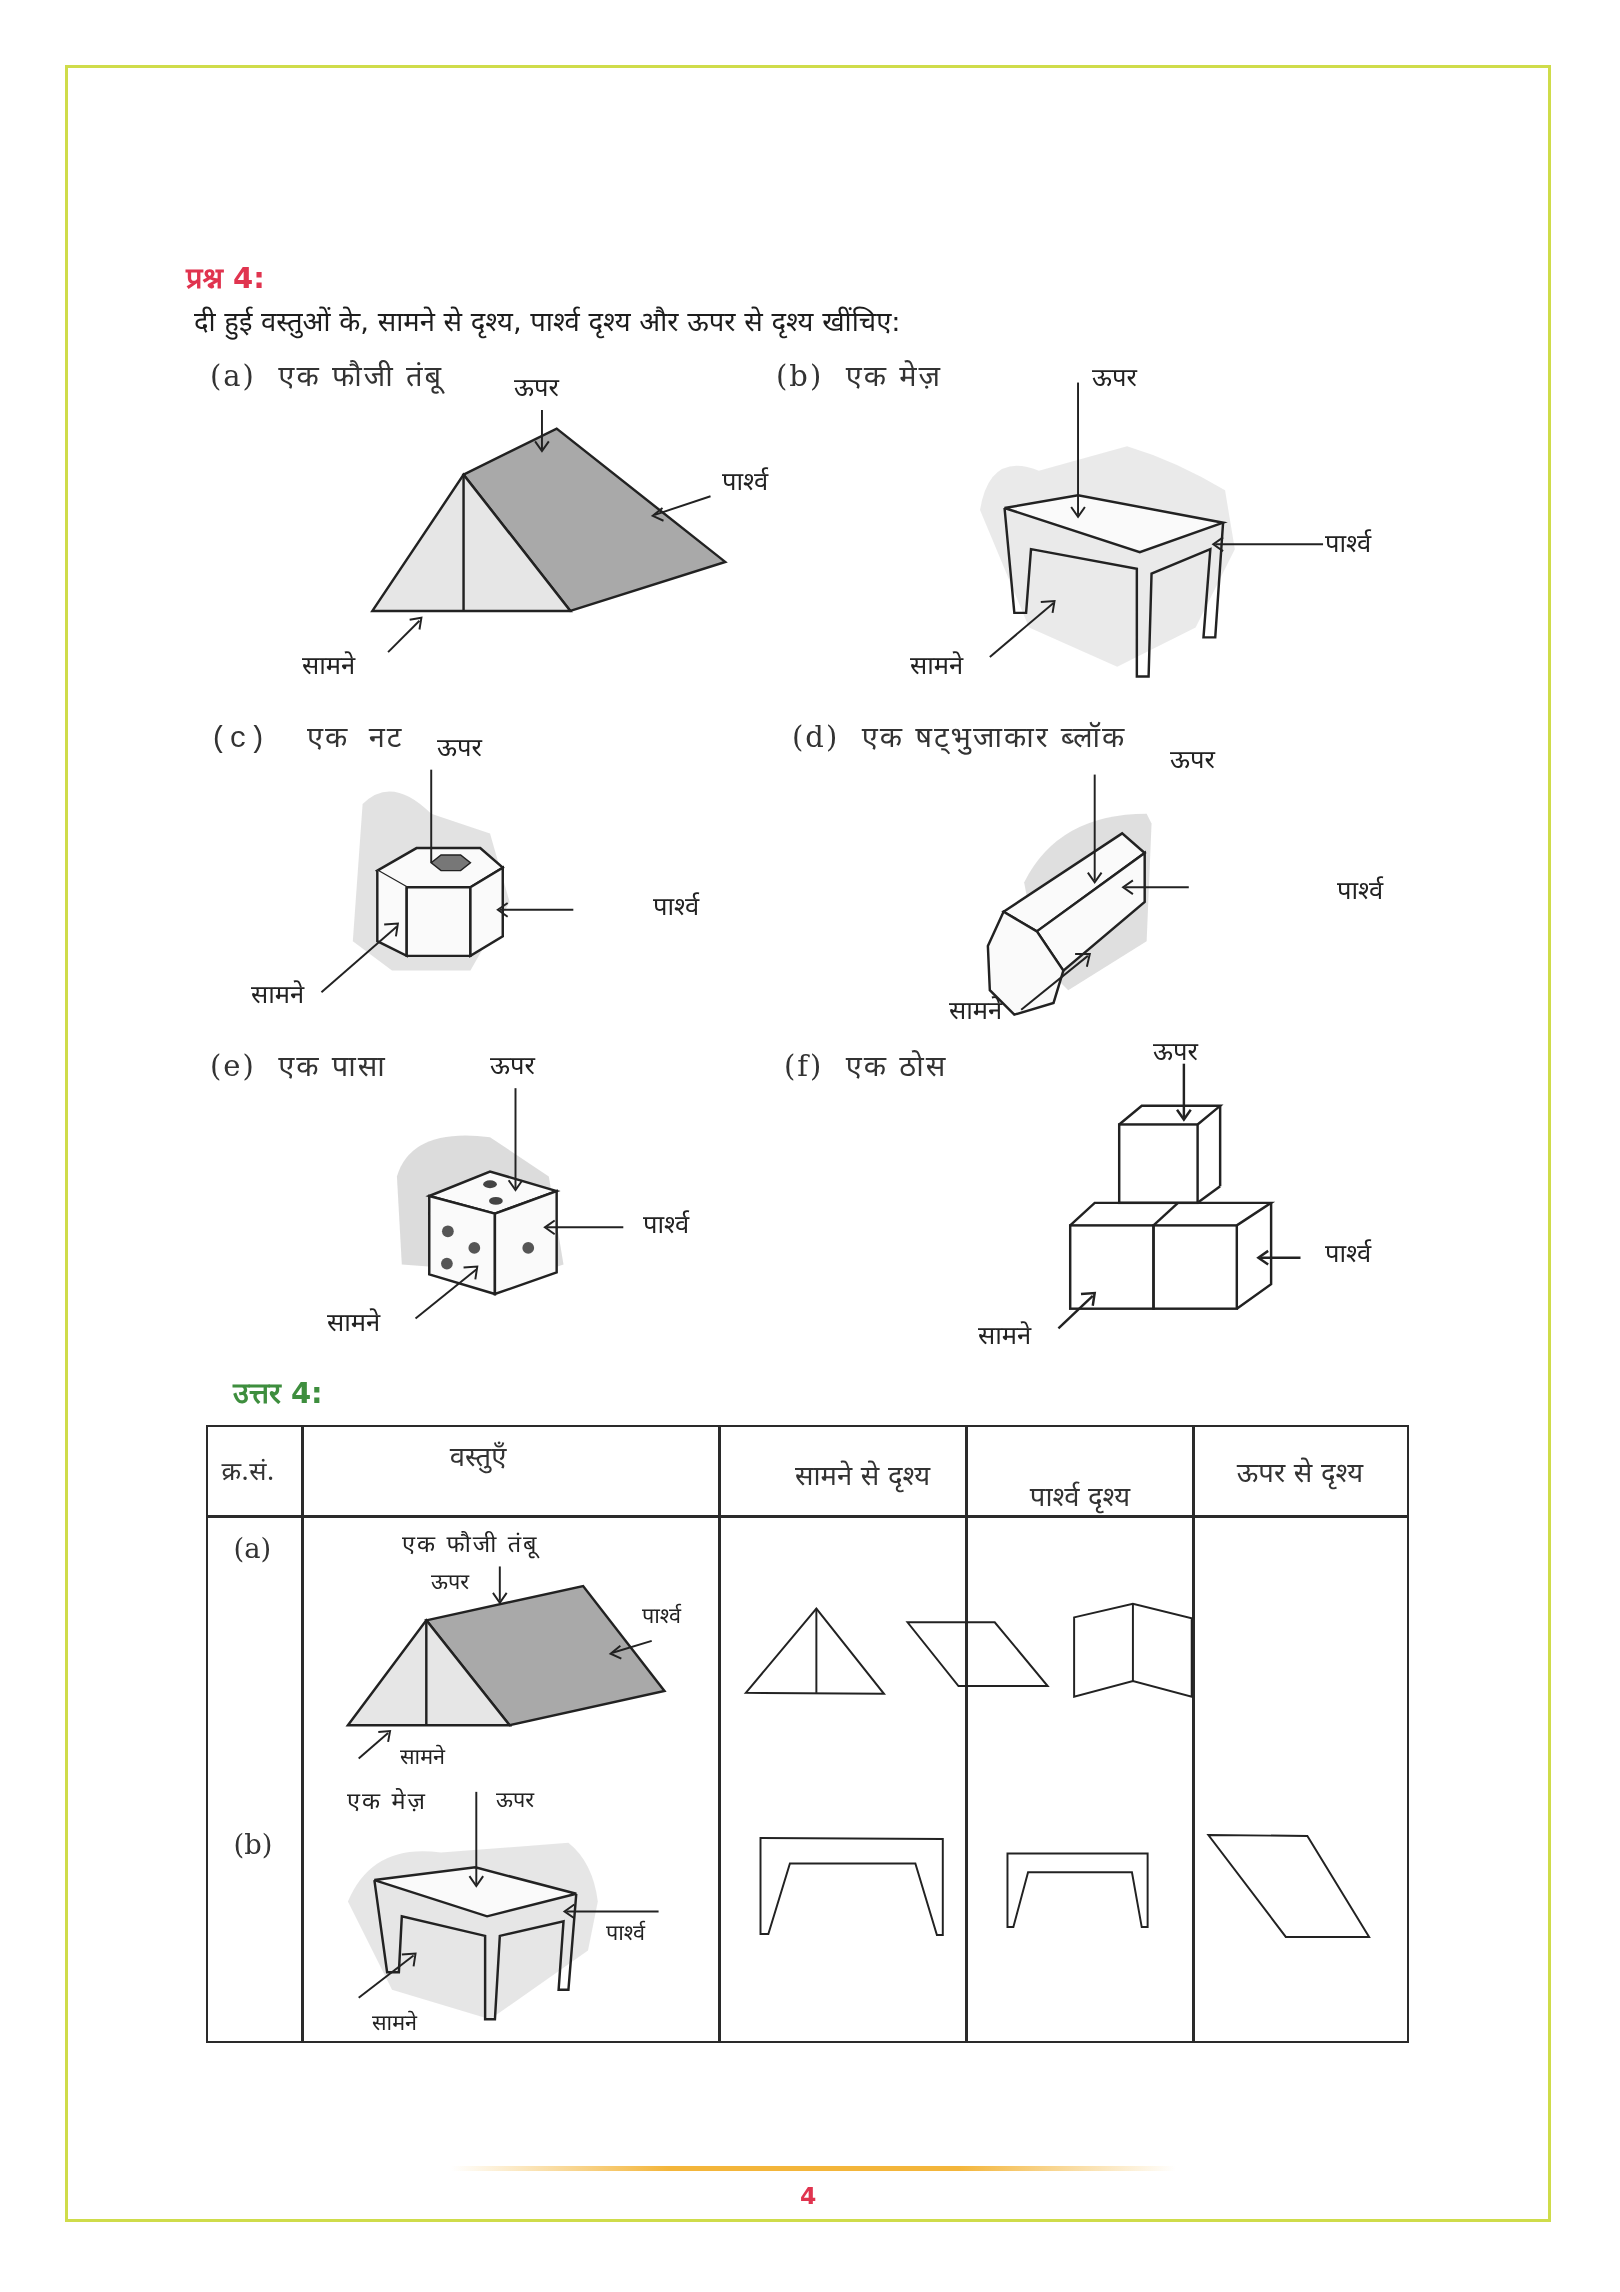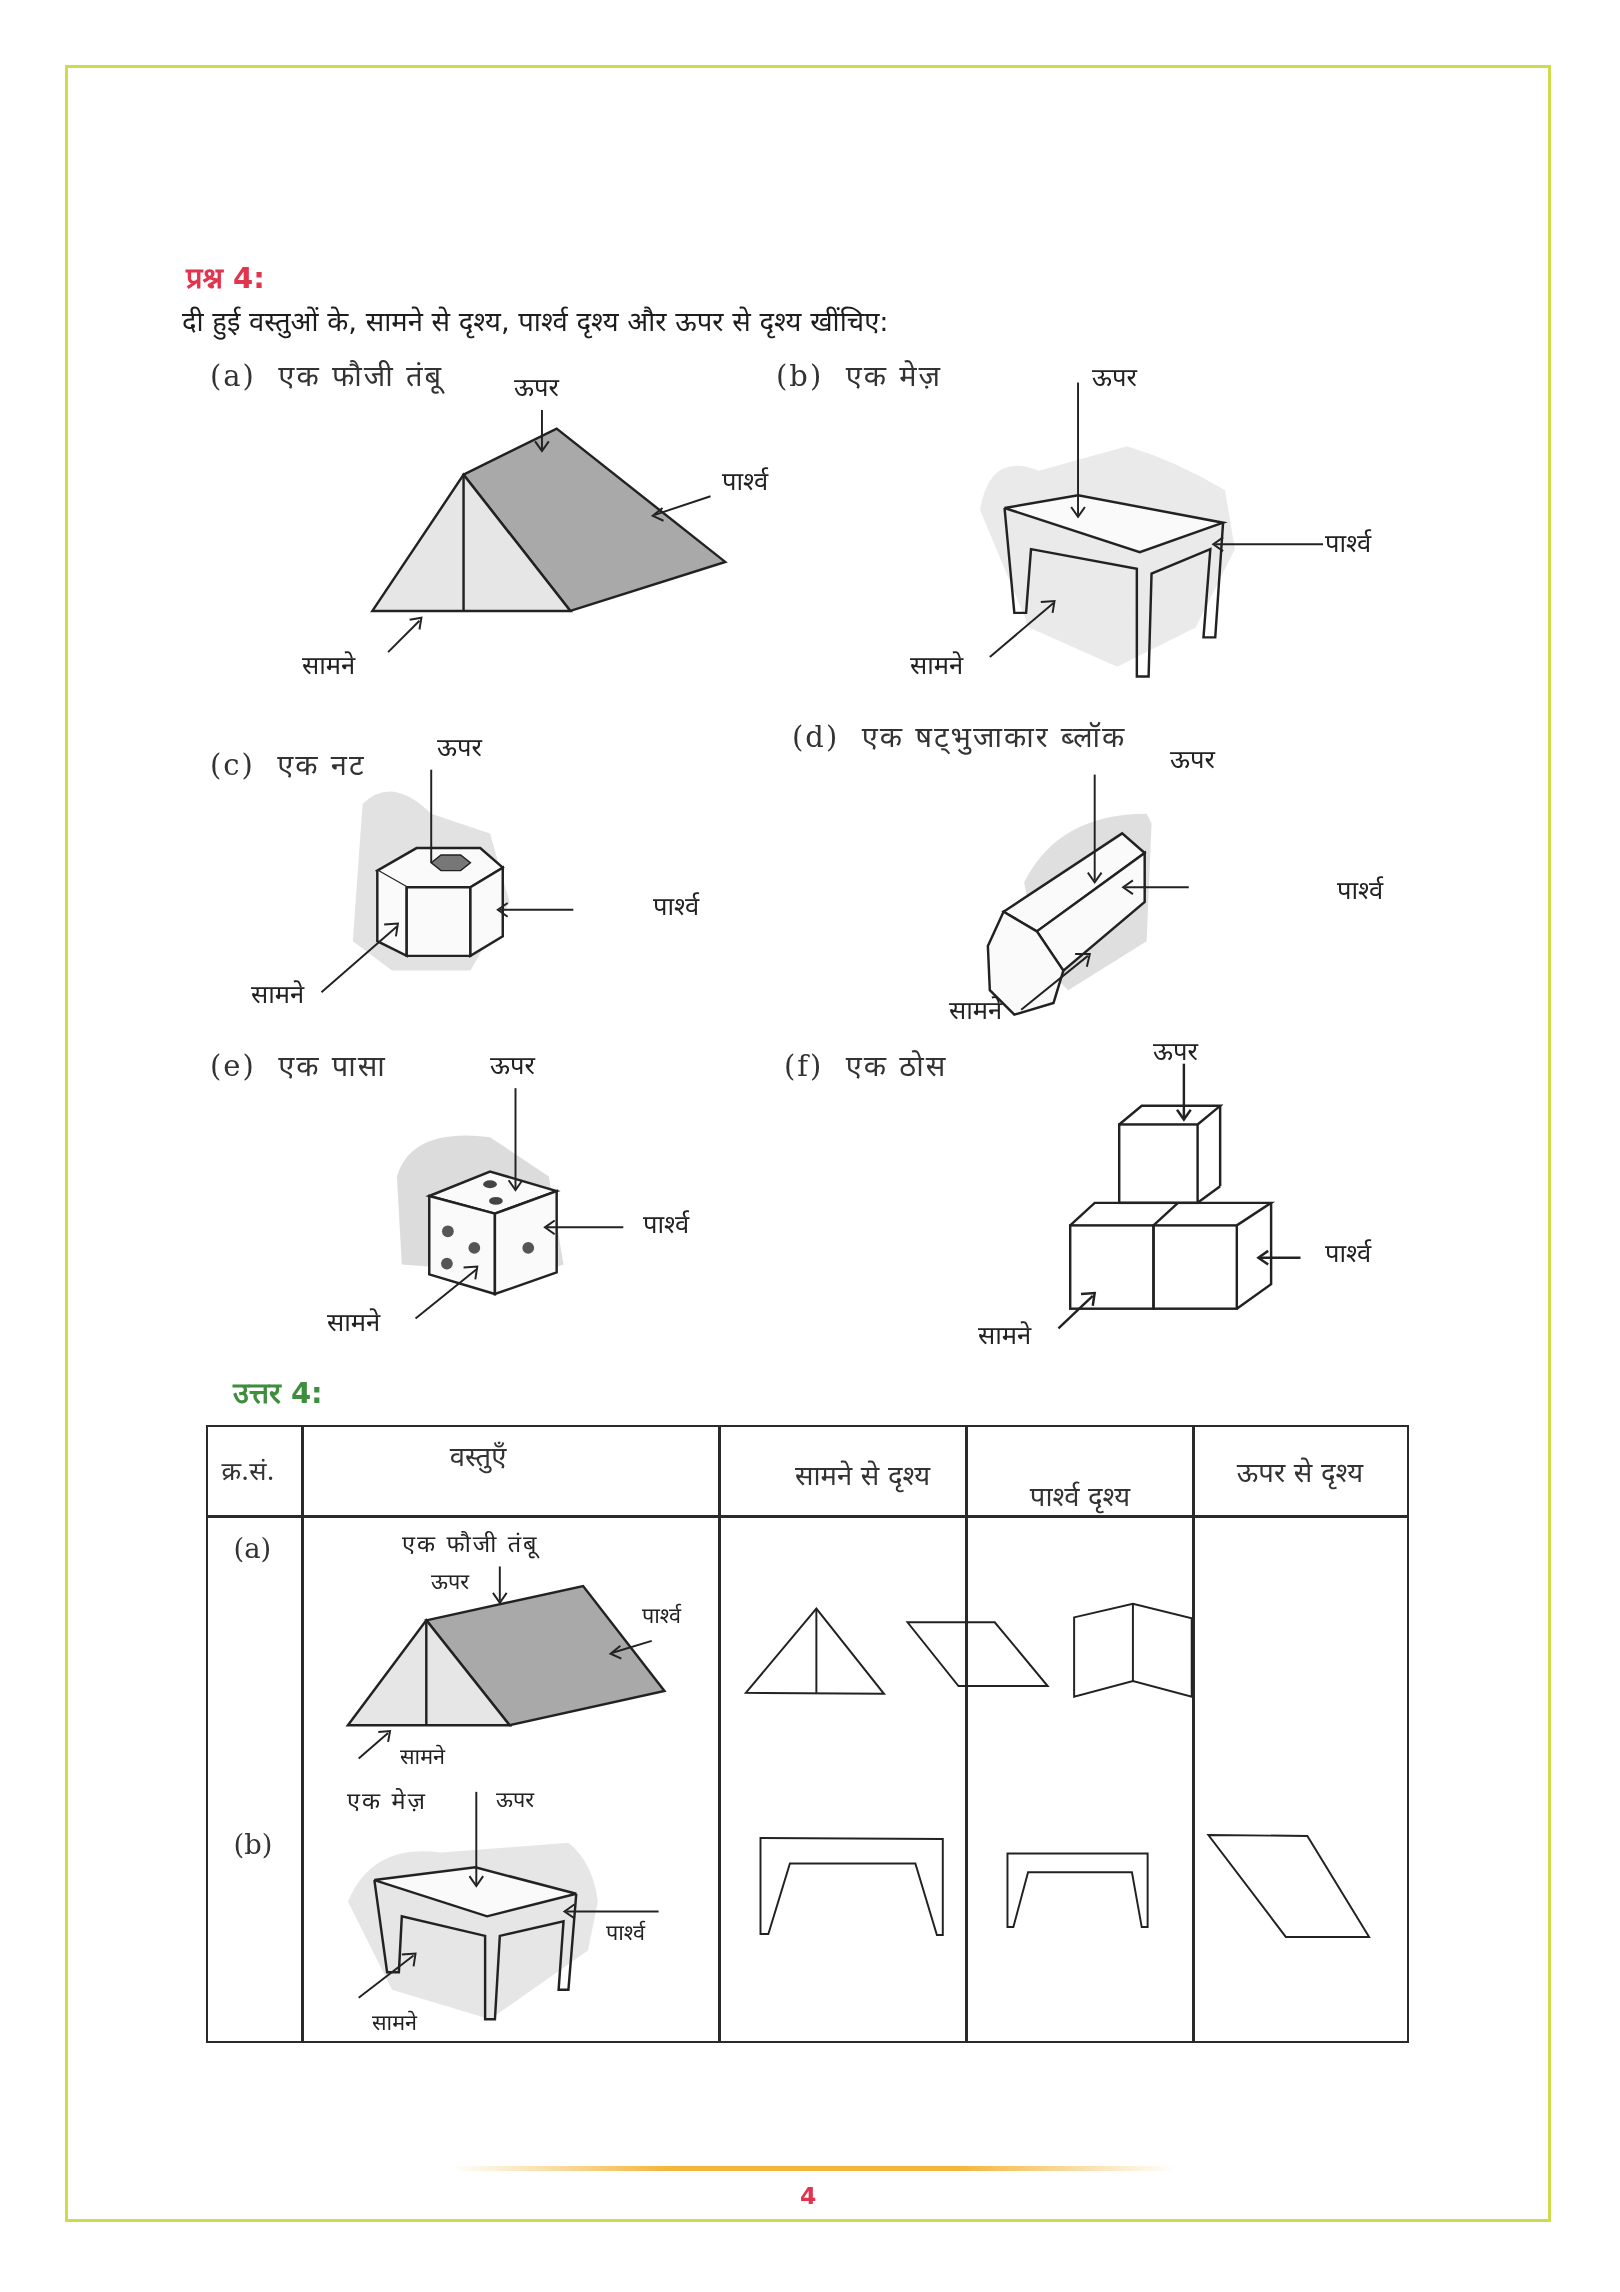--- a/index.html
+++ b/index.html
@@ -2,21 +2,21 @@
 <html><head>
 <meta charset="utf-8">
 <style>
   html, body { margin: 0; padding: 0; background: #ffffff; }
   body { width: 1620px; height: 2293px; position: relative; overflow: hidden;
          font-family: "DejaVu Sans", sans-serif; color: #222; }
   .frame { position: absolute; left: 65px; top: 65px; width: 1486px; height: 2157px;
            border: 3.9px solid #cfdc4a; box-sizing: border-box; }
   .abs { position: absolute; }
   .q-title { left: 186px; top: 257px; font-size: 29px; font-weight: bold; color: #e0344f; }
-  .q-text { left: 182px; top: 302px; font-size: 27.4px; color: #1d1d1d; }
+  .q-text { left: 194px; top: 302px; font-size: 27.4px; color: #1d1d1d; }
   .item-label { font-family: "DejaVu Serif", serif; font-size: 29px; color: #333; letter-spacing: 2px; }
   .lbl { font-size: 25.5px; color: #222; white-space: nowrap; }
   .ans-title { left: 233px; top: 1372px; font-size: 29px; font-weight: bold; color: #3e8e3e; }
   svg { position: absolute; overflow: visible; }
   .table { position: absolute; left: 206px; top: 1425px; width: 1203px; height: 618px;
            border: 2.9px solid #2a2a2a; box-sizing: border-box; }
   .col-line { position: absolute; top: 0; bottom: 0; width: 2.9px; background: #2a2a2a; }
   .row-line { position: absolute; left: 0; right: 0; height: 2.9px; background: #2a2a2a; }
   .th { position: absolute; font-family: "DejaVu Serif", serif; font-size: 27.4px; color: #333; white-space: nowrap; text-align: center; }
   .rownum { position: absolute; font-family: "DejaVu Serif", serif; font-size: 27.4px; color: #333; }
@@ -64,21 +64,21 @@
   <polygon points="1025,518 1100,505 1248,533 1163,563" fill="#fafafa" stroke="#222" stroke-width="2.5"></polygon>
   <path d="M1025,518 L1035,625 L1047,625 L1052,560 L1160,580 L1160,690 L1172,690 L1175,585 L1235,560 L1228,650 L1240,650 L1248,533" fill="none" stroke="#222" stroke-width="2.5"></path>
   <line x1="1100" y1="390" x2="1100" y2="525" stroke="#222" stroke-width="2"></line>
   <polyline points="1093,517 1100,527 1107,517" fill="none" stroke="#222" stroke-width="2"></polyline>
   <line x1="1350" y1="555" x2="1240" y2="555" stroke="#222" stroke-width="2"></line>
   <polyline points="1248,548 1238,555 1248,562" fill="none" stroke="#222" stroke-width="2"></polyline>
   <line x1="1010" y1="670" x2="1075" y2="615" stroke="#222" stroke-width="2"></line>
   <polyline points="1062,614 1076,613 1074,625" fill="none" stroke="#222" stroke-width="2"></polyline>
 </svg>
 
-<div class="abs item-label" style="left:210px;top:744px;">
+<div class="abs item-label" style="left:210px;top:716px;font-family:Liberation Mono, monospace;">
   <span>(c)</span>&nbsp;
   <span>एक नट</span>
 </div>
 <div class="abs lbl" style="left:437px;top:729px;">ऊपर</div>
 <div class="abs lbl" style="left:653px;top:888px;">पार्श्व</div>
 <div class="abs lbl" style="left:251px;top:976px;">सामने</div>
 <svg style="left:0;top:0;" width="1620" height="2293" viewBox="0 0 1653 2339">
   <path d="M370,820 Q400,790 440,830 L500,850 L520,920 L480,990 L400,990 L360,960 Z" fill="#cfcfcf" opacity="0.6"></path>
   <polygon points="385,888 425,865 490,865 513,885 480,905 415,905" fill="#fafafa" stroke="#222" stroke-width="2.5"></polygon>
   <polygon points="440,880 450,872 470,872 480,880 470,888 450,888" fill="#777" stroke="#222" stroke-width="1.5"></polygon>

